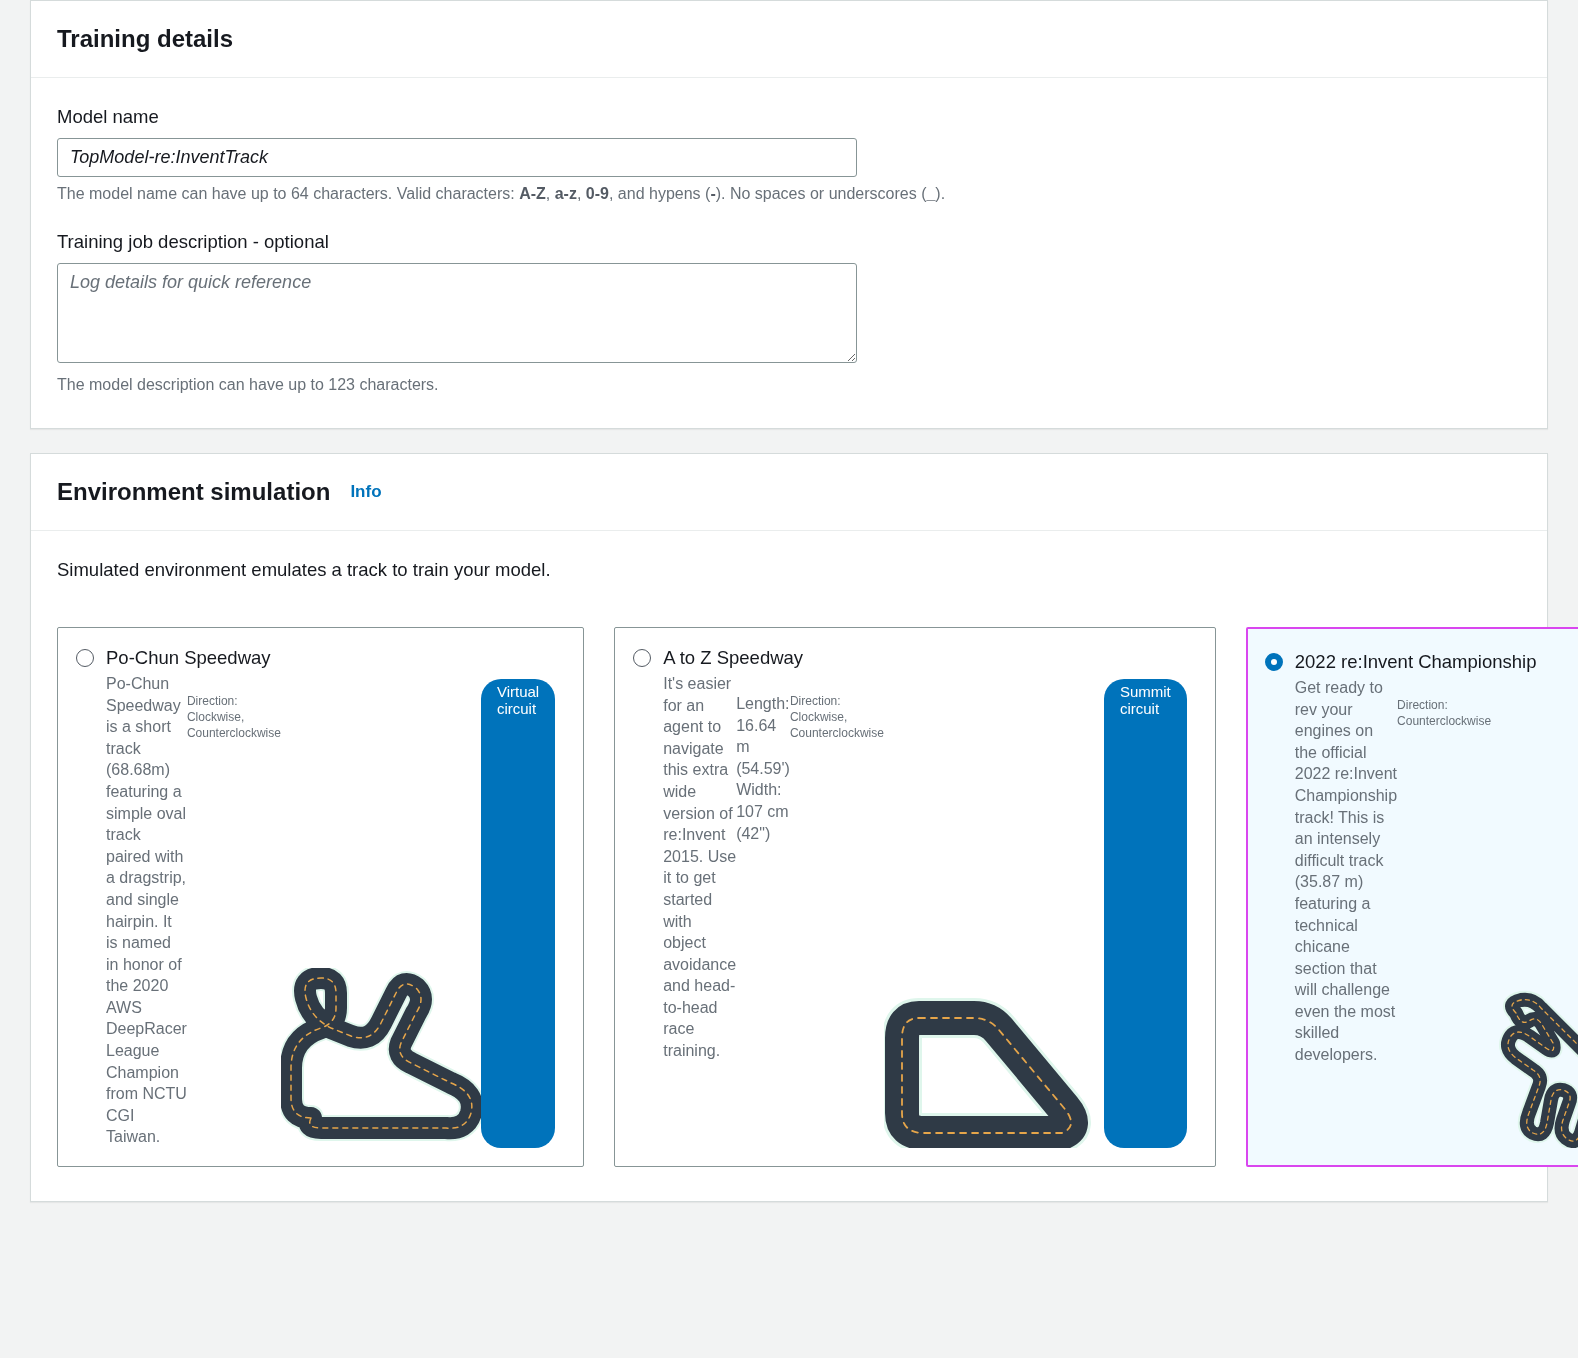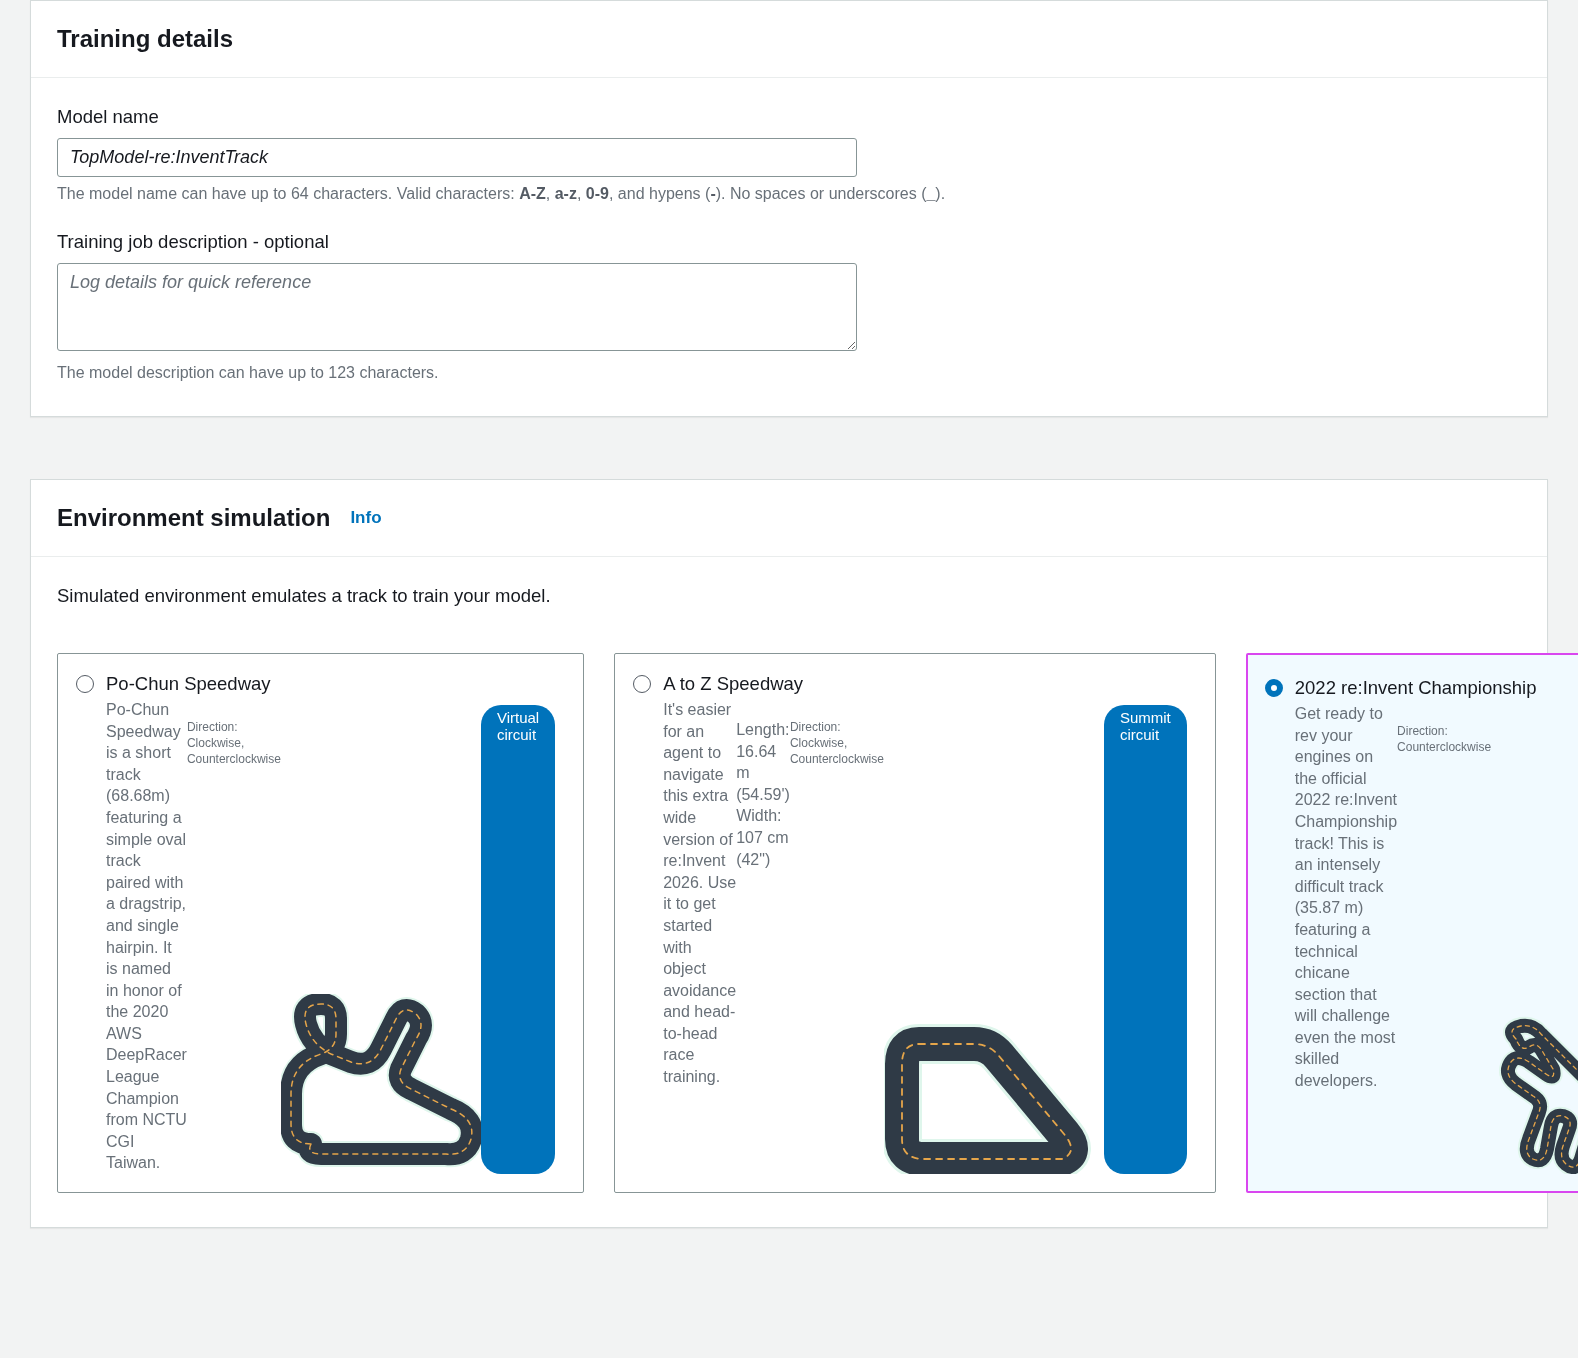--- a/index.html
+++ b/index.html
@@ -11,21 +11,21 @@
     color: #16191f;
     font-size: 18.5px;
   }
   .page {
     padding: 0 30px 30px 30px;
   }
   .panel {
     background: #fff;
     border: 1px solid #d5dbdb;
     box-shadow: 0 1px 1px rgba(0,0,0,0.05);
-    margin-bottom: 62px;
+    margin-bottom: 24px;
   }
   .panel-header {
     padding: 24px 26px;
     border-bottom: 1px solid #eaeded;
     display: flex;
     align-items: center;
     gap: 20px;
   }
   .panel-header h2 {
     margin: 0;
@@ -55,21 +55,21 @@
     max-width: 100%;
     border: 1px solid #879596;
     border-radius: 3px;
     padding: 8px 12px;
     font-size: 18px;
     color: #16191f;
     font-family: inherit;
     background: #fff;
   }
   .textarea-input {
-    height: 88px;
+    height: 100px;
     resize: vertical;
     font-style: italic;
   }
   .text-input::placeholder, .textarea-input::placeholder {
     color: #687078;
     font-style: italic;
   }
   .hint {
     margin-top: 8px;
     font-size: 16px;
@@ -228,21 +228,21 @@
             </div>
           </div>
         </div>
 
         <div class="track-card">
           <div class="track-card-top">
             <span class="radio-circle"></span>
             <span class="track-title">A to Z Speedway</span>
           </div>
           <div class="track-body">
-            <div class="track-desc">It's easier for an agent to navigate this extra wide version of re:Invent 2026. Use it to get started with object avoidance and head-to-head race training.</div>
+            <div class="track-desc">It's easier for an agent to navigate this extra wide version of re:Invent 2015. Use it to get started with object avoidance and head-to-head race training.</div>
             <div class="track-meta" style="white-space: pre-line;">Length: 16.64 m (54.59')
 Width: 107 cm (42")</div>
             <div class="track-dir">Direction: Clockwise, Counterclockwise</div>
             <div class="track-image-wrap">
               <svg width="220" height="160" viewBox="0 0 220 160">
                 <path d="M 35 30 L 90 30 Q 105 30 115 42 L 180 120 Q 195 138 178 145 L 40 145 Q 18 145 18 125 L 18 50 Q 18 30 35 30 Z" fill="none" stroke="#dff6ec" stroke-width="40" stroke-linejoin="round" stroke-linecap="round"></path>
                 <path d="M 35 30 L 90 30 Q 105 30 115 42 L 180 120 Q 195 138 178 145 L 40 145 Q 18 145 18 125 L 18 50 Q 18 30 35 30 Z" fill="none" stroke="#2f3a46" stroke-width="34" stroke-linejoin="round" stroke-linecap="round"></path>
                 <path d="M 35 30 L 90 30 Q 105 30 115 42 L 180 120 Q 195 138 178 145 L 40 145 Q 18 145 18 125 L 18 50 Q 18 30 35 30 Z" fill="none" stroke="#e5a54a" stroke-width="1.8" stroke-dasharray="6 6" stroke-linejoin="round" stroke-linecap="round"></path>
               </svg>
             </div>

